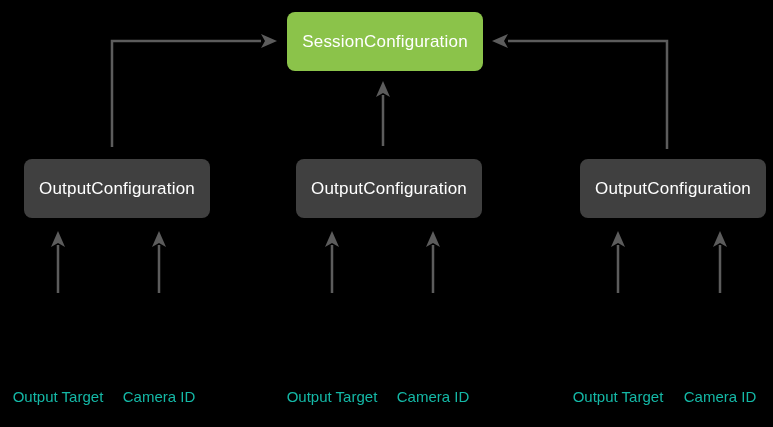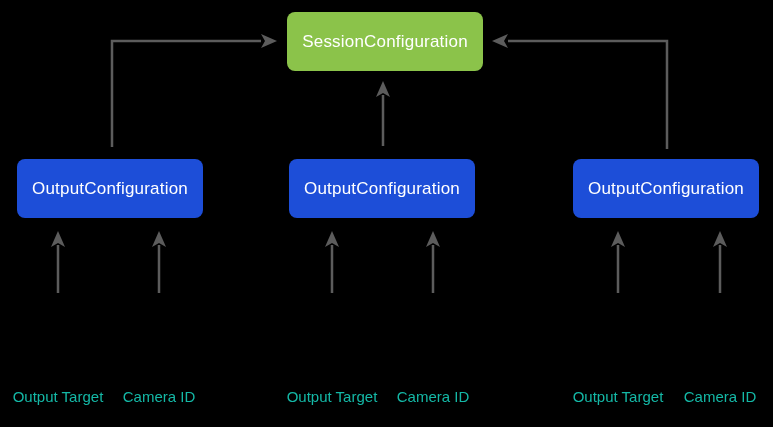--- a/index.html
+++ b/index.html
@@ -41,22 +41,22 @@
     color: #FFFFFF;
     font-size: 17px;
     letter-spacing: 0.2px;
     white-space: nowrap;
   }
   .node-session {
     left: 287px; top: 12px; width: 196px; height: 59px;
     background: #8BC34A;
   }
   .node-output {
-    background: #1d4ed8;
-    width: 186px; height: 59px; top: 159px;
+    background: #404040;
+    width: 186px; height: 59px; top: 159px; margin-left: 7px;
   }
   .node-output.o1 { left: 17px; }
   .node-output.o2 { left: 289px; }
   .node-output.o3 { left: 573px; }
   .input-label {
     position: absolute;
     top: 388px;
     transform: translateX(-50%);
     color: #14b8a6;
     font-size: 15px;

